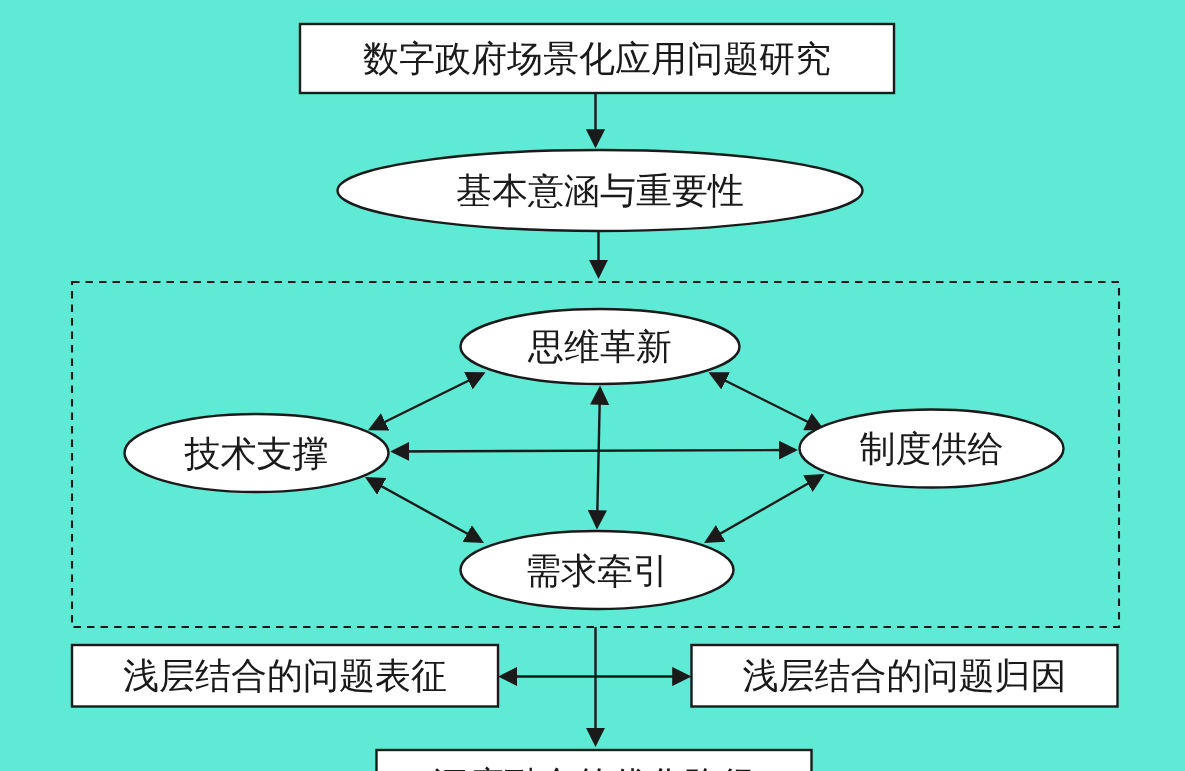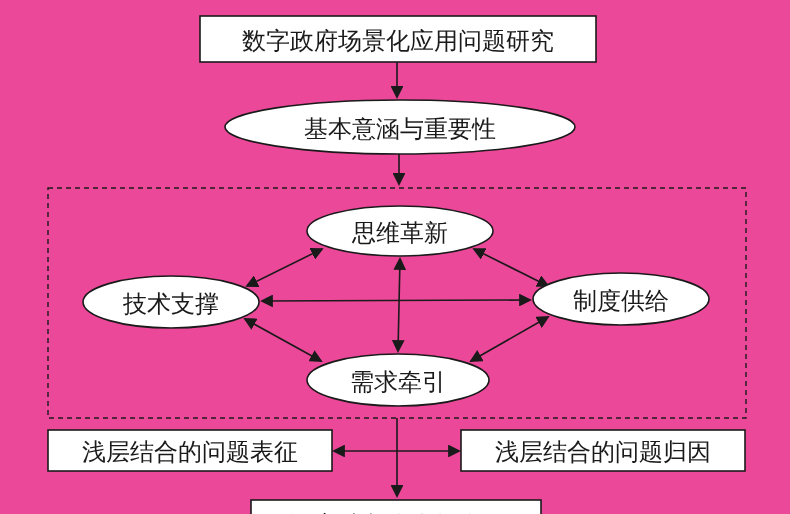--- a/index.html
+++ b/index.html
@@ -4,21 +4,21 @@
 <style>
   html, body {
     margin: 0;
     padding: 0;
     background: #ffffff;
   }
   #stage {
     position: relative;
     width: 790px;
     height: 514px;
-    background: #ec4899;
+    background: #5eead4;
     overflow: hidden;
     font-family: "Liberation Sans", "DejaVu Sans", sans-serif;
   }
   svg text {
     font-family: "Liberation Sans", "DejaVu Sans", sans-serif;
     fill: #1a1a1a;
   }
   .node-label { font-size: 24px; }
   .shape { fill: #ffffff; stroke: #1a1a1a; stroke-width: 1.6; }
   .edge  { stroke: #1a1a1a; stroke-width: 1.6; fill: none; }

